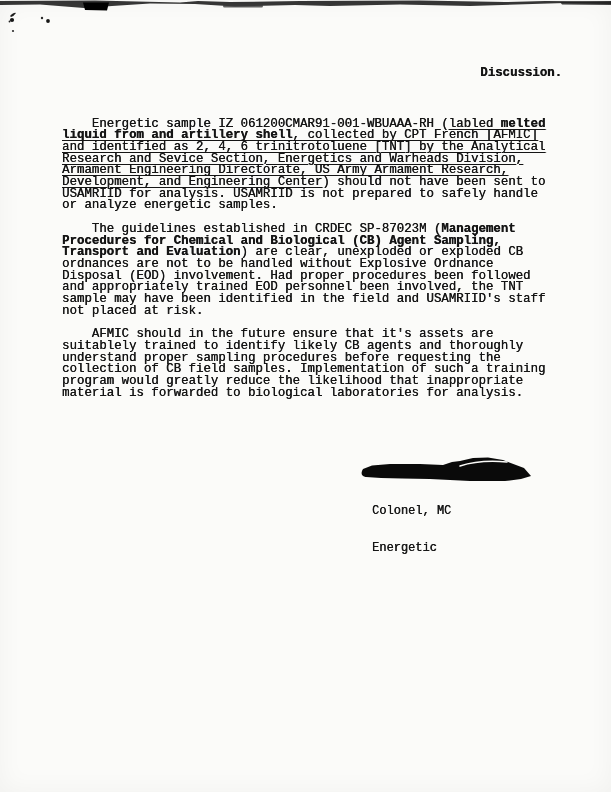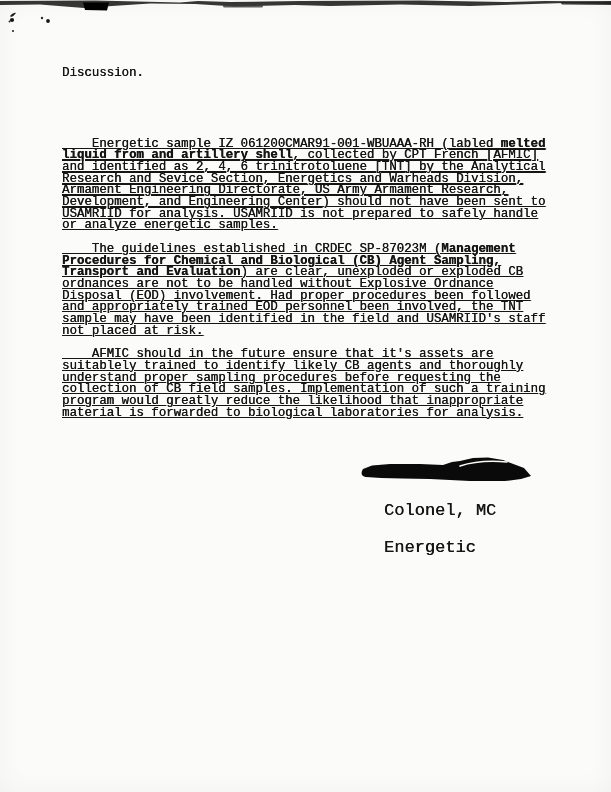--- a/index.html
+++ b/index.html
@@ -12,28 +12,28 @@
     color:var(--ink,#151515);
     box-shadow:inset 0 0 26px rgba(0,0,0,0.045);
   }
   .artifact{position:absolute;pointer-events:none;}
   .doc-body{
     position:absolute;left:62px;top:45px;width:500px;
     font-size:12.4px;line-height:11.7px;
     white-space:pre;
     text-shadow:0.35px 0 0 currentColor;
   }
-  .doc-heading{font-weight:400;margin:0 0 35px 0;}
-  .para{margin:0 0 11.7px 0;text-decoration:underline;}
+  .doc-heading{font-weight:700;margin:0 0 15px 0;text-align:right;}
+  .para{margin:0 0 11.7px 0;}
   .line{white-space:pre;}
   .b{font-weight:700;}
   .u{text-decoration:underline;text-decoration-thickness:1.25px;text-underline-offset:1.5px;}
   .sig{
-    position:absolute;left:384px;top:481px;
-    font-size:17px;line-height:12.2px;white-space:pre;
+    position:absolute;left:372px;top:481px;
+    font-size:12px;line-height:12.2px;white-space:pre;
     text-shadow:0.35px 0 0 currentColor;
   }
   .redaction-svg{position:absolute;left:352px;top:452px;}
 </style>
 </head>
 <body>
 
 <div class="page" style="--paper: #fbfbf9; --ink: #151515;">
 
   <svg class="artifact" style="left:0;top:0" width="611" height="16" viewBox="0 0 611 16">

